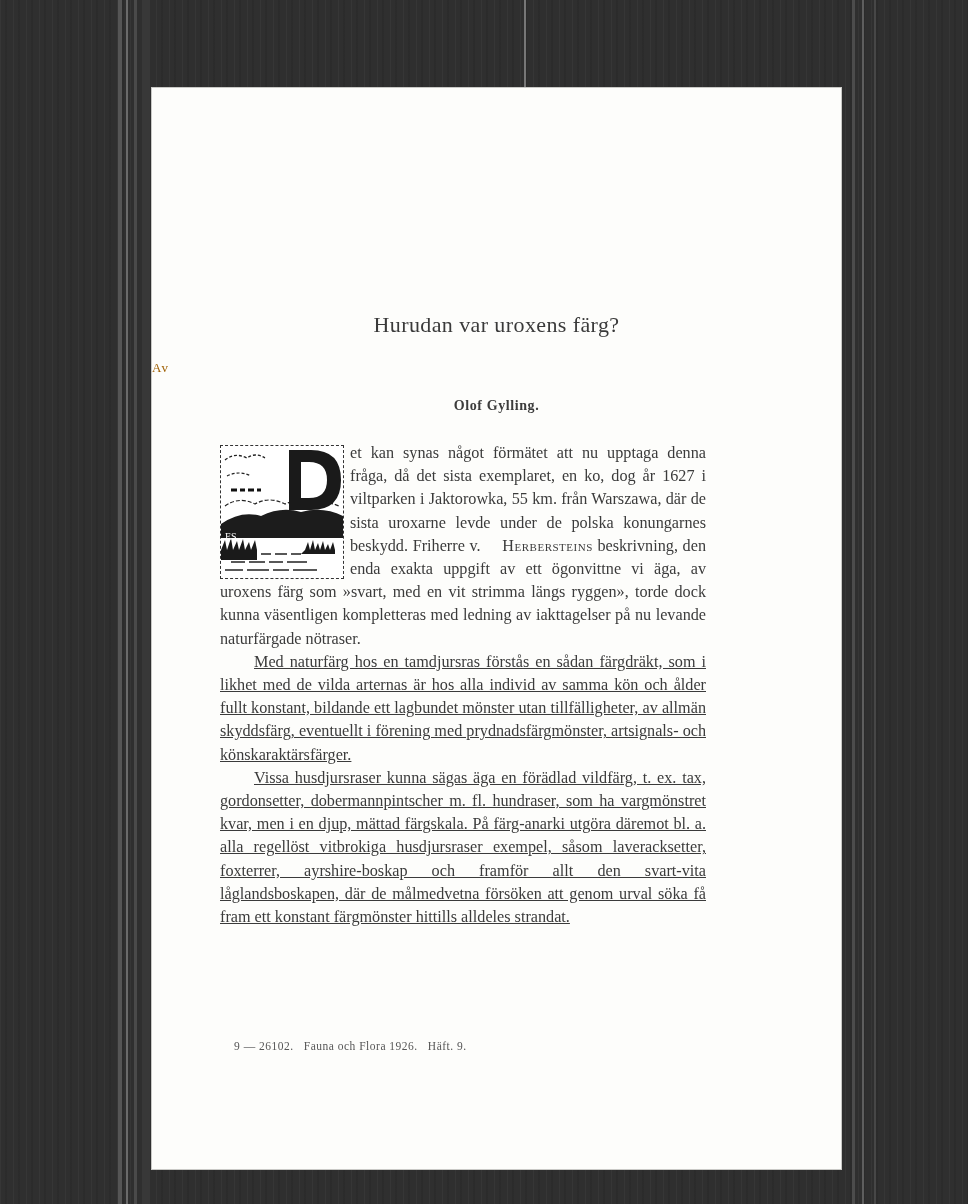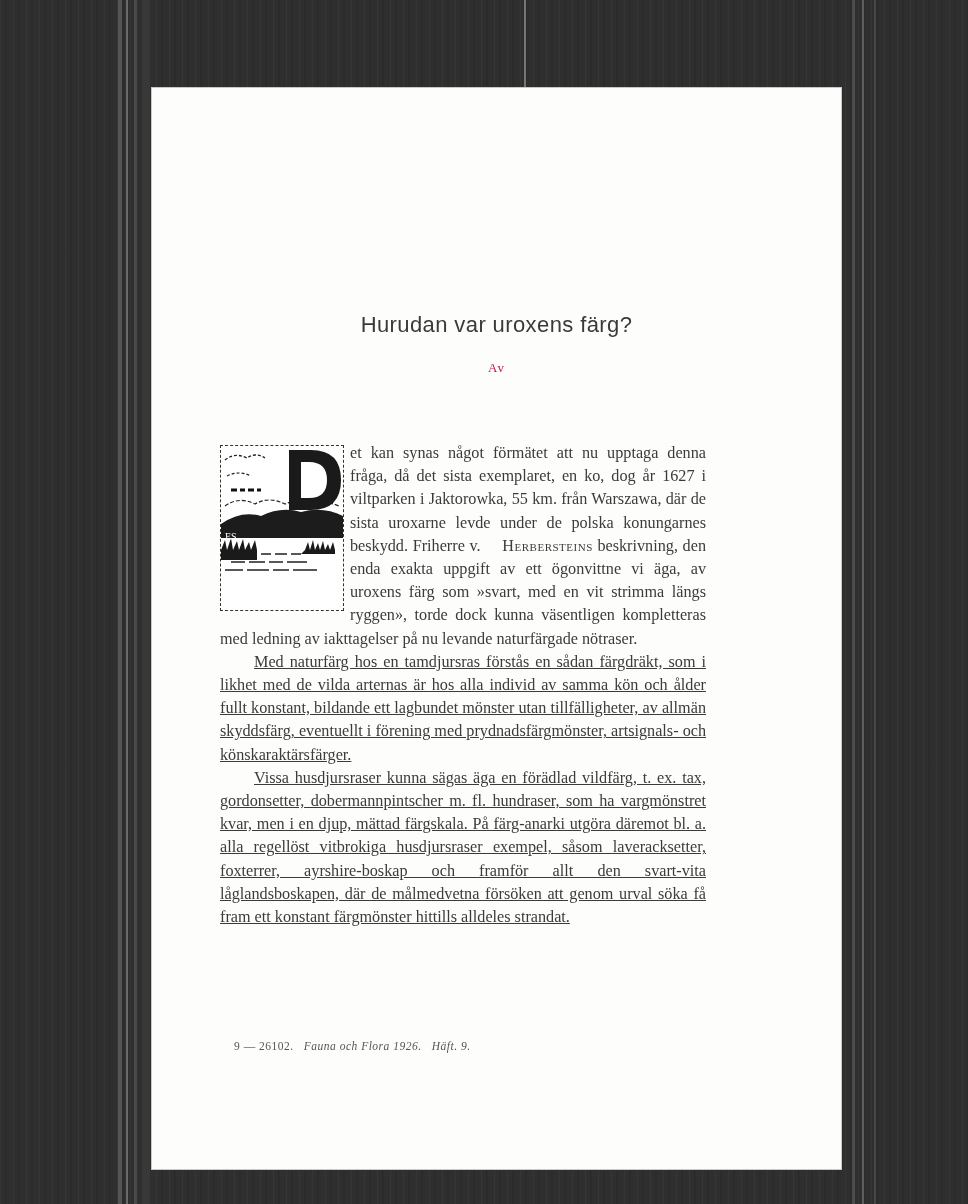--- a/index.html
+++ b/index.html
@@ -24,65 +24,66 @@
   .strip-r3 { left: 874px; width: 2px; background: #474747; }
   .strip-top-seam { left: 524px; width: 2px; top: 0; height: 88px; background: #777; }
 
   .page {
     position: absolute; left: 152px; top: 88px; width: 689px; height: 1081px;
     background: #fdfdfb;
     box-shadow: 0 0 0 1px #c9c9c6;
   }
   .title {
     position: absolute; left: 0; right: 0; top: 224px; text-align: center;
-    font-family: Liberation Sans, sans-serif;
+    font-family: Liberation Serif, serif;
     font-size: 22px; color: #3a3a3a; letter-spacing: 0.4px;
   }
   .byline {
-    position: absolute; left: 0; right: 0; top: 272px; text-align: center;
-    font-size: 13px; color: #be185d; letter-spacing: 1px;
+    position: absolute; left: 0; right: 0; top: 272px; text-align: left;
+    font-size: 13px; color: #a16207; letter-spacing: 1px;
   }
   .author {
     position: absolute; left: 0; right: 0; top: 310px; text-align: center;
     font-size: 14px; font-weight: bold; color: #3c3c3c; letter-spacing: 0.6px;
   }
   .body-text {
     position: absolute; left: 68px; top: 354px; width: 486px;
     font-size: 16.2px; line-height: 23.2px; color: #3b3b3b;
     text-align: justify;
   }
   .body-text p { margin: 0; }
   .body-text p.indent { text-indent: 34px; text-decoration: underline; }
   .drop-cap {
-    float: left; width: 124px; height: 166px; margin: 3px 6px 0 0;
+    float: left; width: 124px; height: 134px; margin: 3px 6px 0 0;
     border: 1px dashed #333; box-sizing: border-box; position: relative;
     background: #fff; overflow: hidden;
   }
   .smallcaps { font-variant: small-caps; letter-spacing: 0.5px; margin-left: 17px; }
   .footer-note {
     position: absolute; left: 82px; top: 952px;
     font-size: 11.5px; color: #555; letter-spacing: 0.5px;
   }
-  .footer-note .it { font-style: italic; }
+  .footer-note .it { }
 </style>
 </head>
 <body>
 
 <div class="scan-strip strip-l1"></div>
 <div class="scan-strip strip-l2"></div>
 <div class="scan-strip strip-l3"></div>
 <div class="scan-strip strip-l4"></div>
 <div class="scan-strip strip-r1"></div>
 <div class="scan-strip strip-r2"></div>
 <div class="scan-strip strip-r3"></div>
 <div class="scan-strip strip-top-seam"></div>
 
 <div class="page">
   <div class="title">Hurudan var uroxens färg?</div>
   <div class="byline">Av</div>
+  <div class="author">Olof Gylling.</div>
 
   <div class="body-text">
     <p>
       <span class="drop-cap">
         <svg width="122" height="132" viewBox="0 0 122 132">
 
           <path d="M4 14 q10 -8 22 -2 q8 -6 18 0" fill="none" stroke="#222" stroke-width="1.3" stroke-dasharray="3 2"></path>
           <path d="M6 30 q12 -6 24 0" fill="none" stroke="#222" stroke-width="1.2" stroke-dasharray="3 2"></path>
           <path d="M10 44 h6 m3 0 h5 m3 0 h6 m3 0 h4" stroke="#111" stroke-width="3"></path>
           <path d="M4 60 q14 -10 30 -2 q14 -8 30 0 q14 -6 30 0 q10 -4 24 2" fill="none" stroke="#222" stroke-width="1.2" stroke-dasharray="4 2"></path>

